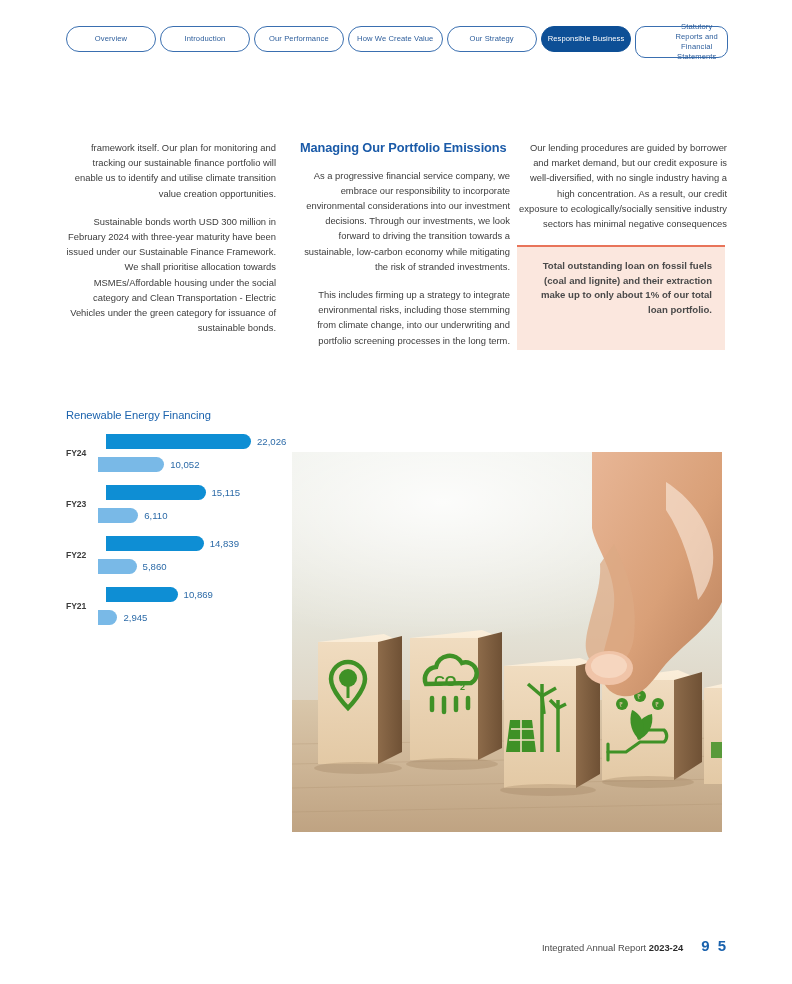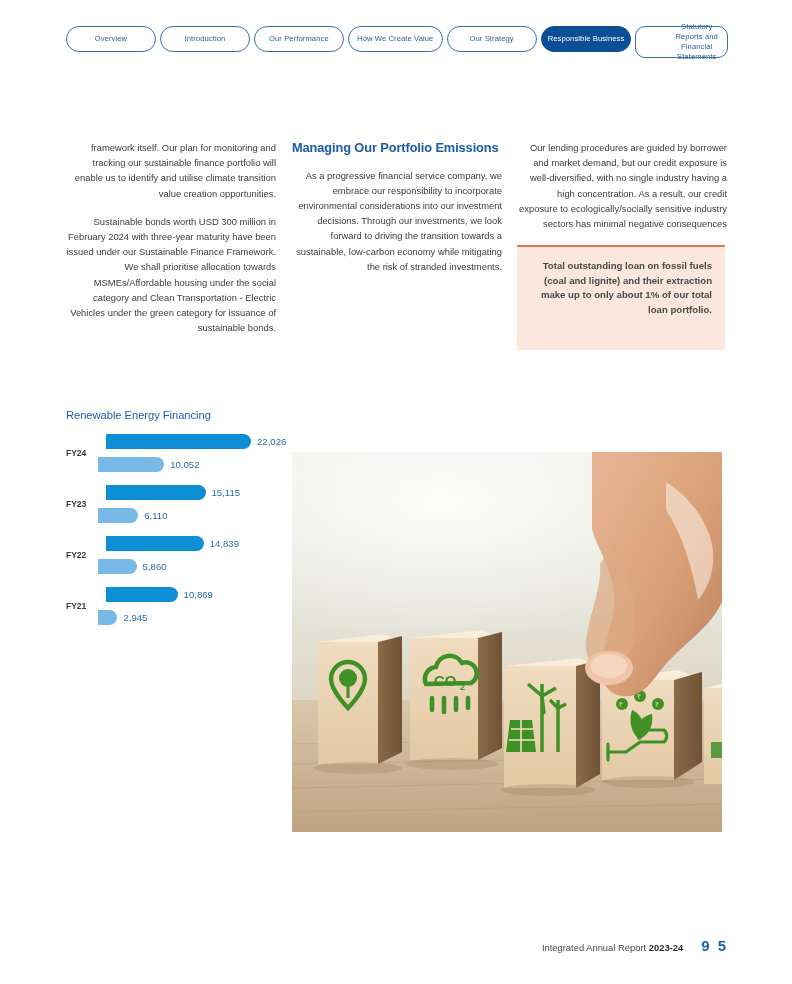--- a/index.html
+++ b/index.html
@@ -69,21 +69,21 @@
   
   .col {
     position: absolute;
     top: 140px;
     width: 210px;
     font-size: 9.4px;
     line-height: 15.2px;
     color: #3c3c3c;
   }
   .col.left   { left: 66px; }
-  .col.middle { left: 292px; }
+  .col.middle { left: 300px; }
   .col.right  { left: 517px; }
 
   .col p {
     margin: 0 0 13px 0;
     text-align: right;
   }
 
   .section-heading {
     color: #1a5aa8;
     font-size: 12.8px;
@@ -247,20 +247,21 @@
 </div>
 
 <div class="col left">
   <p>framework itself. Our plan for monitoring and tracking our sustainable finance portfolio will enable us to identify and utilise climate transition value creation opportunities.</p>
   <p>Sustainable bonds worth USD 300 million in February 2024 with three-year maturity have been issued under our Sustainable Finance Framework. We shall prioritise allocation towards MSMEs/Affordable housing under the social category and Clean Transportation - Electric Vehicles under the green category for issuance of sustainable bonds.</p>
 </div>
 
 <div class="col middle">
   <h2 class="section-heading">Managing Our Portfolio Emissions</h2>
   <p>As a progressive financial service company, we embrace our responsibility to incorporate environmental considerations into our investment decisions. Through our investments, we look forward to driving the transition towards a sustainable, low-carbon economy while mitigating the risk of stranded investments.</p>
+  <p>This includes firming up a strategy to integrate environmental risks, including those stemming from climate change, into our underwriting and portfolio screening processes in the long term.</p>
 </div>
 
 <div class="col right">
   <p>Our lending procedures are guided by borrower and market demand, but our credit exposure is well-diversified, with no single industry having a high concentration. As a result, our credit exposure to ecologically/socially sensitive industry sectors has minimal negative consequences</p>
   <div class="callout">
     <p>Total outstanding loan on fossil fuels (coal and lignite) and their extraction make up to only about 1% of our total loan portfolio.</p>
   </div>
 </div>
 
 <div class="chart">

